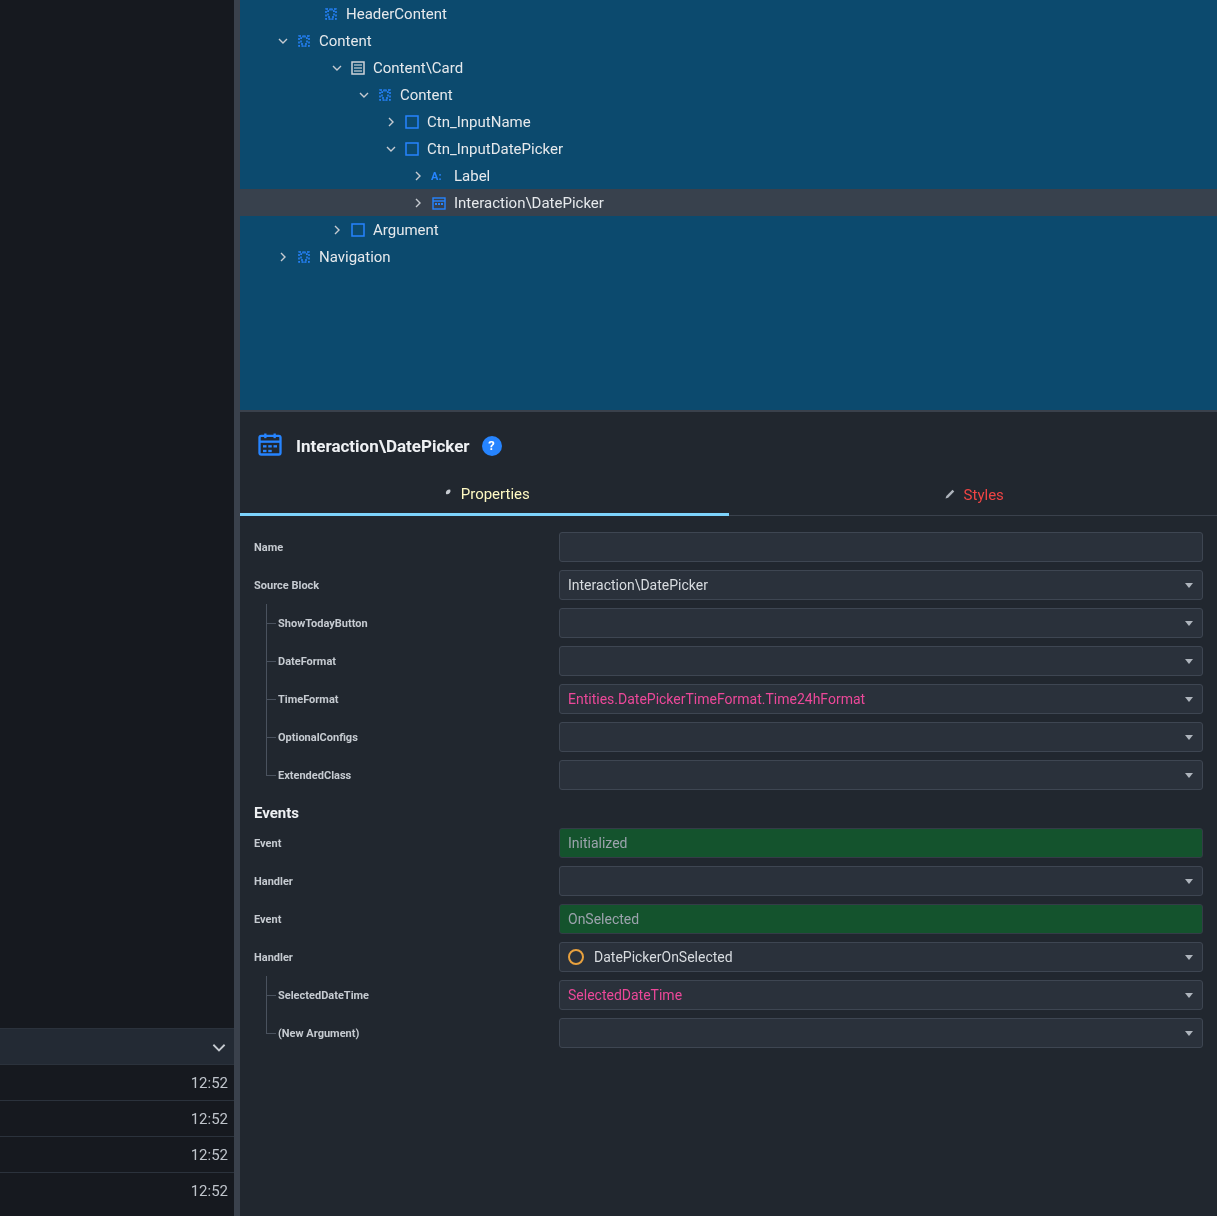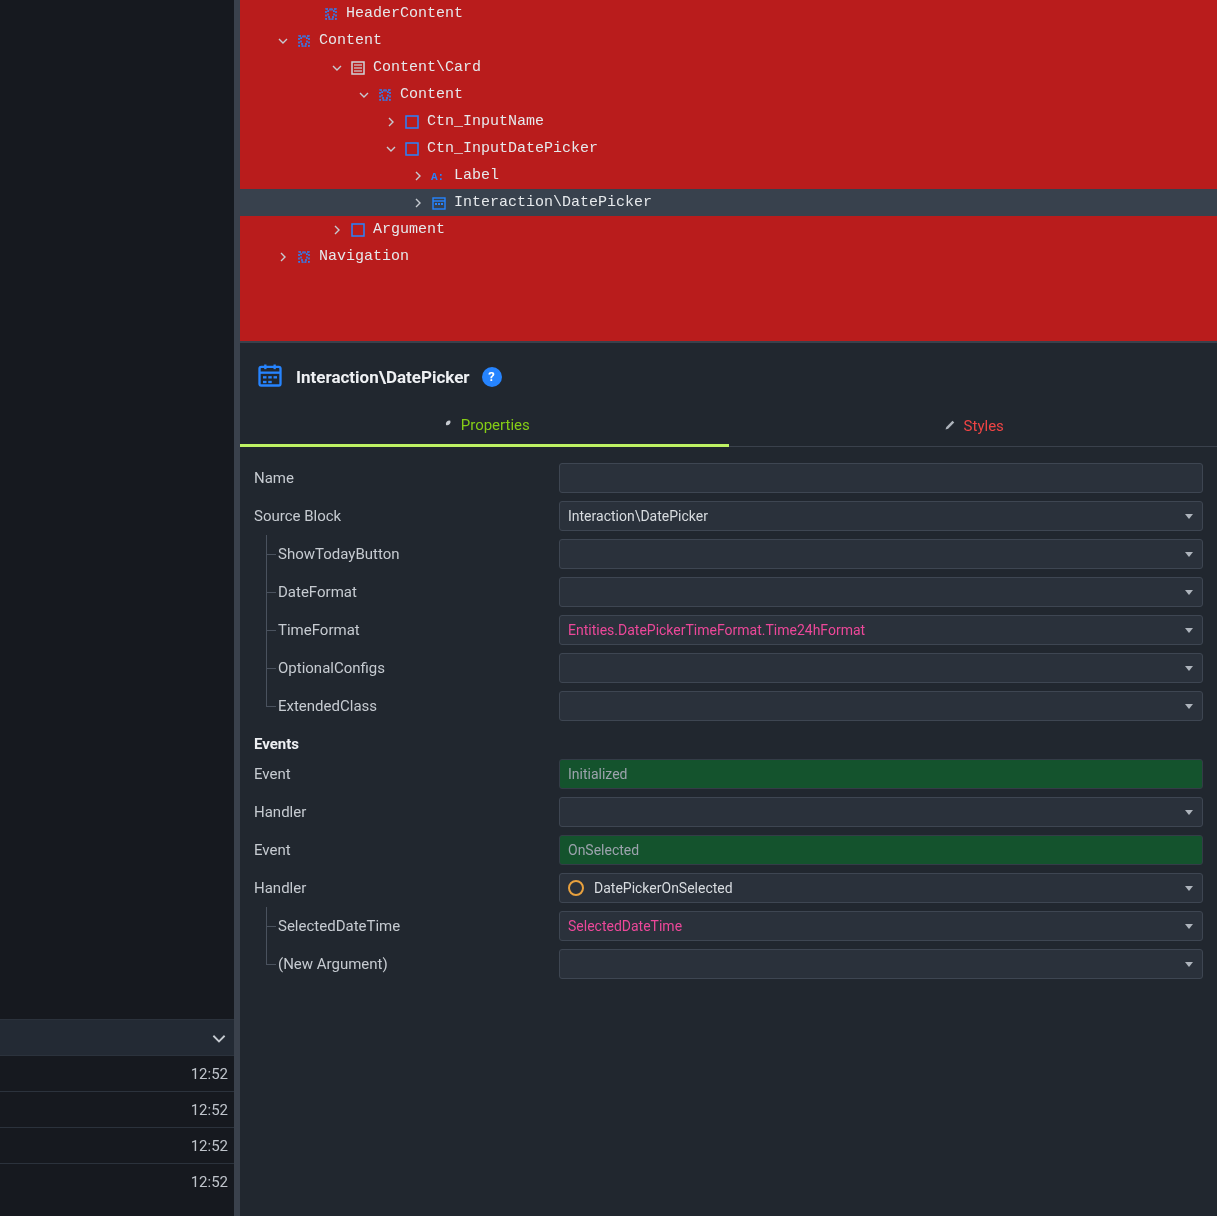--- a/index.html
+++ b/index.html
@@ -1,54 +1,54 @@
 <!DOCTYPE html>
 <html><head>
 <meta charset="utf-8">
 <style>
 * { box-sizing: border-box; margin: 0; padding: 0; }
 body { font-family: -apple-system, BlinkMacSystemFont, "Segoe UI", Roboto, sans-serif; background: #1a2029; color: #d8dce0; font-size: 14px; overflow: hidden; width: 1217px; height: 1216px; position: relative; }
 
 
 .left-panel { position: absolute; left: 0; top: 0; width: 234px; height: 1216px; background: #16191f; }
-.left-bottom { position: absolute; bottom: 17px; left: 0; right: 0; }
+.left-bottom { position: absolute; bottom: 8px; left: 0; right: 0; }
 .left-row { height: 36px; border-top: 1px solid #2b323c; display: flex; align-items: center; justify-content: flex-end; padding-right: 6px; color: #bfc4cb; font-size: 15px; }
 .left-row.header { background: #232a34; justify-content: flex-end; }
 .chev { width: 18px; height: 18px; }
 
 
 .splitter { position: absolute; left: 234px; top: 0; width: 6px; height: 1216px; background: #3a414c; }
 
 
 .main { position: absolute; left: 240px; top: 0; right: 0; height: 1216px; background: #21272f; display: flex; flex-direction: column; }
 
 
-.tree-panel { flex: 0 0 auto; height: 341px; overflow: hidden; background: #b91c1c; font-family: Liberation Mono, monospace; }
+.tree-panel { flex: 0 0 auto; height: 410px; overflow: hidden; background: #0c4a6e; }
 .tree-row { display: flex; align-items: center; height: 27px; padding-left: 8px; cursor: pointer; white-space: nowrap; }
 .tree-row.selected { background: #38414d; }
 .indent { display: inline-block; width: 27px; flex: 0 0 auto; }
 .expander { width: 16px; height: 16px; display: inline-flex; align-items: center; justify-content: center; color: #a8afb8; margin-right: 4px; flex: 0 0 auto; }
 .expander svg { width: 10px; height: 10px; }
 .tree-icon { width: 18px; height: 18px; display: inline-flex; align-items: center; justify-content: center; margin-right: 6px; flex: 0 0 auto; }
 .tree-label { color: #e6e9ec; font-size: 15px; }
 
 
 .props-panel { flex: 1; border-top: 2px solid #3a414c; background: #21272f; padding: 0; overflow: hidden; }
 .props-header { display: flex; align-items: center; padding: 18px 16px 14px 16px; gap: 12px; }
 .props-title { font-weight: 700; font-size: 17px; color: #eef0f3; }
 .help-badge { width: 20px; height: 20px; border-radius: 50%; background: #2684ff; color: #fff; font-weight: 700; font-size: 13px; display: inline-flex; align-items: center; justify-content: center; }
 
 .tabs { display: flex; border-bottom: 1px solid #3a414c; }
 .tab { flex: 1; text-align: center; padding: 10px 0; color: #ef4444; font-size: 15px; cursor: pointer; display: flex; align-items: center; justify-content: center; gap: 8px; }
-.tab.active { color: #84cc16; border-bottom: 3px solid #bef264; margin-bottom: -1px; text-align: right; }
+.tab.active { color: #fef9c3; border-bottom: 3px solid #7dd3fc; margin-bottom: -1px; text-align: right; }
 .tab-icon { width: 14px; height: 14px; }
 
 .prop-grid { padding: 12px 14px 0 14px; }
 .prop-row { display: flex; align-items: center; min-height: 38px; }
-.prop-label-col { width: 305px; flex: 0 0 auto; display: flex; align-items: center; color: #c6cbd1; font-size: 15px; }
+.prop-label-col { width: 305px; flex: 0 0 auto; display: flex; align-items: center; color: #c6cbd1; font-size: 11px; font-weight: bold; }
 .prop-value-col { flex: 1; }
 .branch { display: inline-block; width: 20px; height: 38px; position: relative; margin-left: 4px; }
 .branch::before { content: ""; position: absolute; left: 8px; top: 0; bottom: 0; border-left: 1px solid #4a525e; }
 .branch::after { content: ""; position: absolute; left: 8px; top: 50%; width: 10px; border-top: 1px solid #4a525e; }
 .branch.last::before { bottom: 50%; }
 .section-head { font-weight: 700; color: #eef0f3; font-size: 15px; padding: 10px 0 2px 0; }
 
 .input, .select { width: 100%; height: 30px; background: #2a313b; border: 1px solid #3e4652; border-radius: 3px; color: #d8dce0; padding: 0 8px; font-size: 14px; display: flex; align-items: center; position: relative; }
 .select::after { content: ""; position: absolute; right: 9px; top: 50%; margin-top: -2px; border-left: 4px solid transparent; border-right: 4px solid transparent; border-top: 5px solid #aeb4bc; }
 .select .sel-text { flex: 1; overflow: hidden; text-overflow: ellipsis; white-space: nowrap; }

